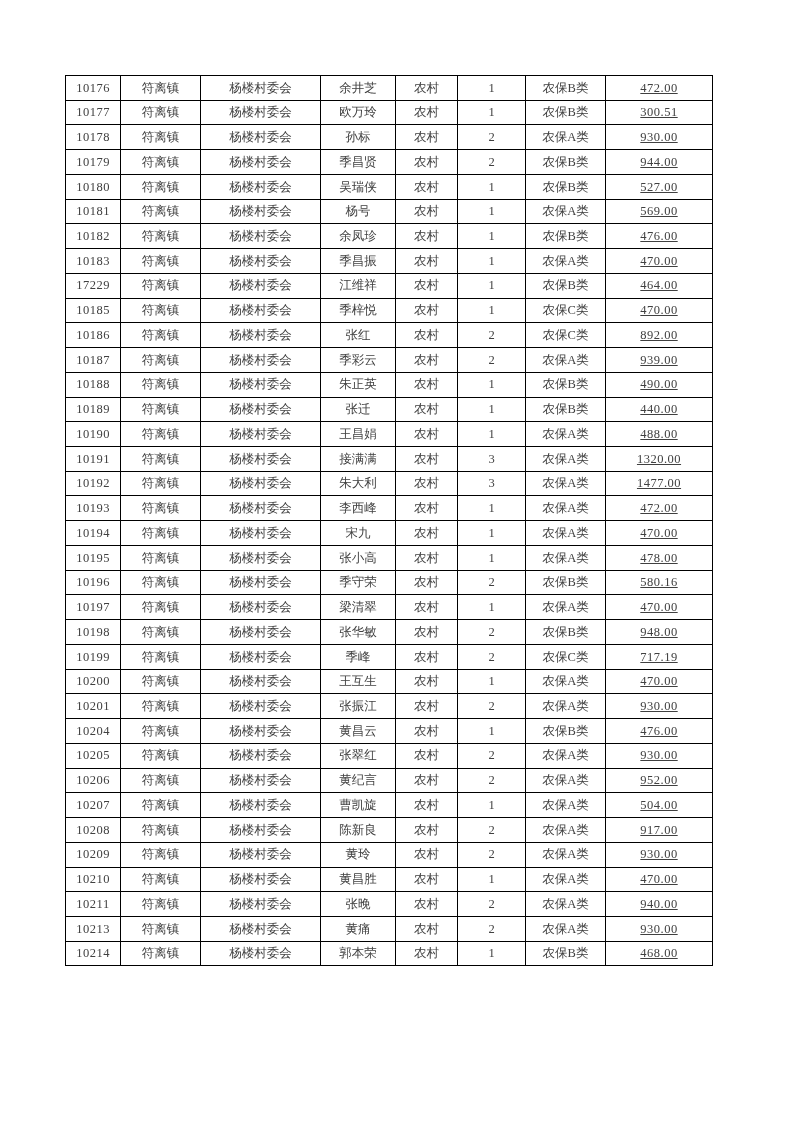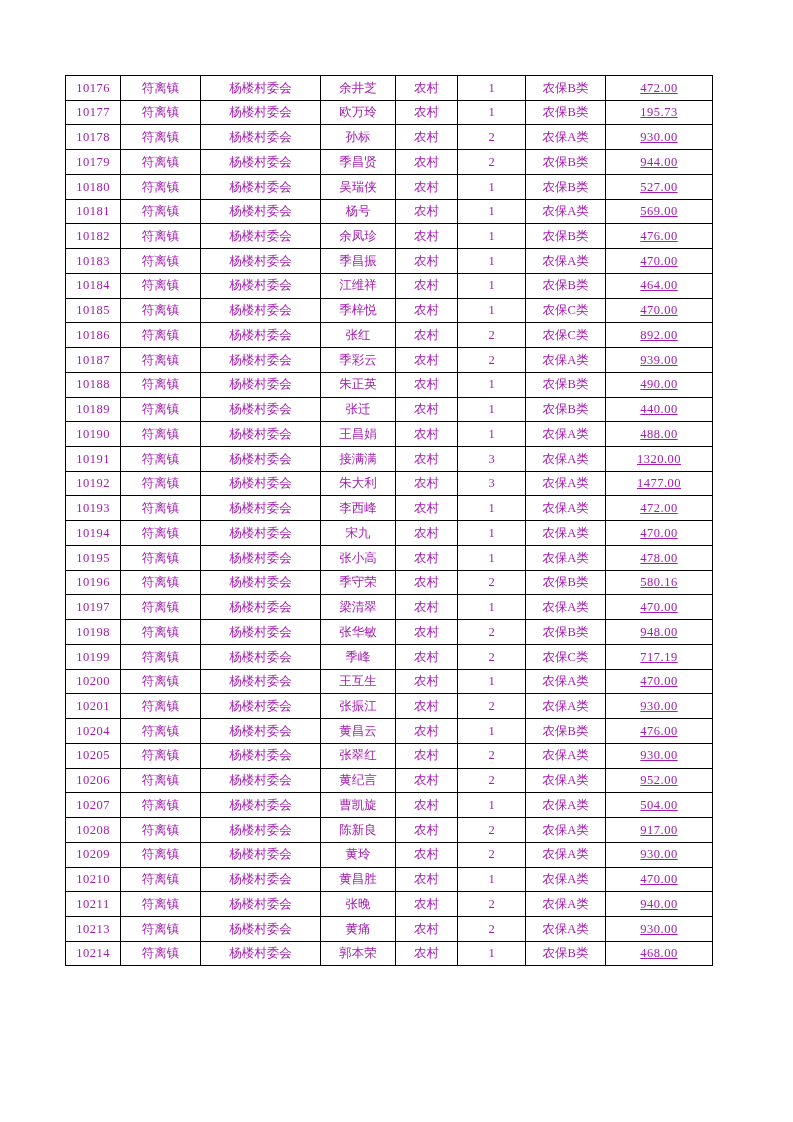--- a/index.html
+++ b/index.html
@@ -8,21 +8,21 @@
     background: #e8e8e8;
   }
   .page {
     position: relative;
     width: 793px;
     height: 1122px;
     background: #ffffff;
     margin: 0;
     overflow: hidden;
     font-family: "Liberation Serif", "DejaVu Serif", serif;
-    color: #a21caf;
+    color: #404040;
   }
   table.grid {
     position: absolute;
     left: 65px;
     top: 75px;
     width: 647px;
     border-collapse: collapse;
     table-layout: fixed;
   }
   table.grid tr {
@@ -75,21 +75,21 @@
           <td class="col-7">472.00</td>
         </tr>
         <tr>
           <td class="col-0">10177</td>
           <td class="col-1">符离镇</td>
           <td class="col-2">杨楼村委会</td>
           <td class="col-3">欧万玲</td>
           <td class="col-4">农村</td>
           <td class="col-5">1</td>
           <td class="col-6">农保B类</td>
-          <td class="col-7">195.73</td>
+          <td class="col-7">300.51</td>
         </tr>
         <tr>
           <td class="col-0">10178</td>
           <td class="col-1">符离镇</td>
           <td class="col-2">杨楼村委会</td>
           <td class="col-3">孙标</td>
           <td class="col-4">农村</td>
           <td class="col-5">2</td>
           <td class="col-6">农保A类</td>
           <td class="col-7">930.00</td>
@@ -138,21 +138,21 @@
           <td class="col-0">10183</td>
           <td class="col-1">符离镇</td>
           <td class="col-2">杨楼村委会</td>
           <td class="col-3">季昌振</td>
           <td class="col-4">农村</td>
           <td class="col-5">1</td>
           <td class="col-6">农保A类</td>
           <td class="col-7">470.00</td>
         </tr>
         <tr>
-          <td class="col-0">10184</td>
+          <td class="col-0">17229</td>
           <td class="col-1">符离镇</td>
           <td class="col-2">杨楼村委会</td>
           <td class="col-3">江维祥</td>
           <td class="col-4">农村</td>
           <td class="col-5">1</td>
           <td class="col-6">农保B类</td>
           <td class="col-7">464.00</td>
         </tr>
         <tr>
           <td class="col-0">10185</td>

